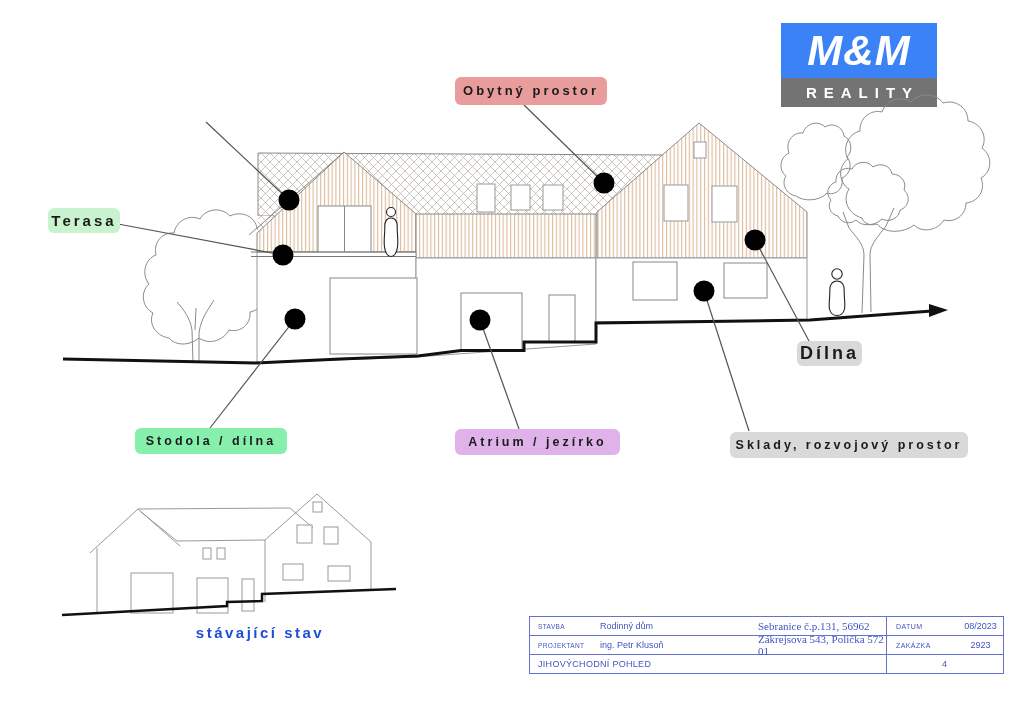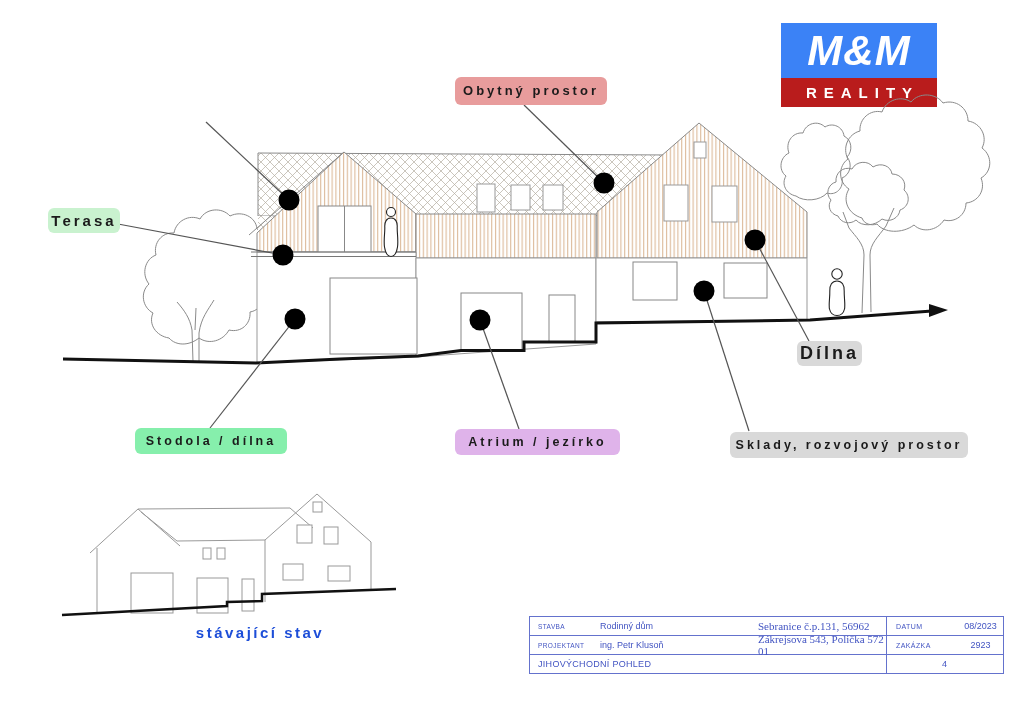--- a/index.html
+++ b/index.html
@@ -45,21 +45,21 @@
 </style>
 </head>
 <body>
 
 <div class="stage">
 
   <div class="logo">
     <div class="logo-red" style="background: #3b82f6;">
       <span>M&amp;M</span>
     </div>
-    <div class="logo-blue" style="background: #b91c1c;">
+    <div class="logo-blue" style="background: #737373;">
       <span>REALITY</span>
     </div>
   </div>
 
   <svg class="draw" width="1024" height="724" viewBox="0 0 1024 724">
     <defs>
       <pattern id="vh" width="3.8" height="10" patternUnits="userSpaceOnUse">
         <rect width="3.8" height="10" fill="#fff"></rect>
         <line x1="1.6" y1="0" x2="1.6" y2="10" stroke="#d2a67e" stroke-width="0.9"></line>
       </pattern>

